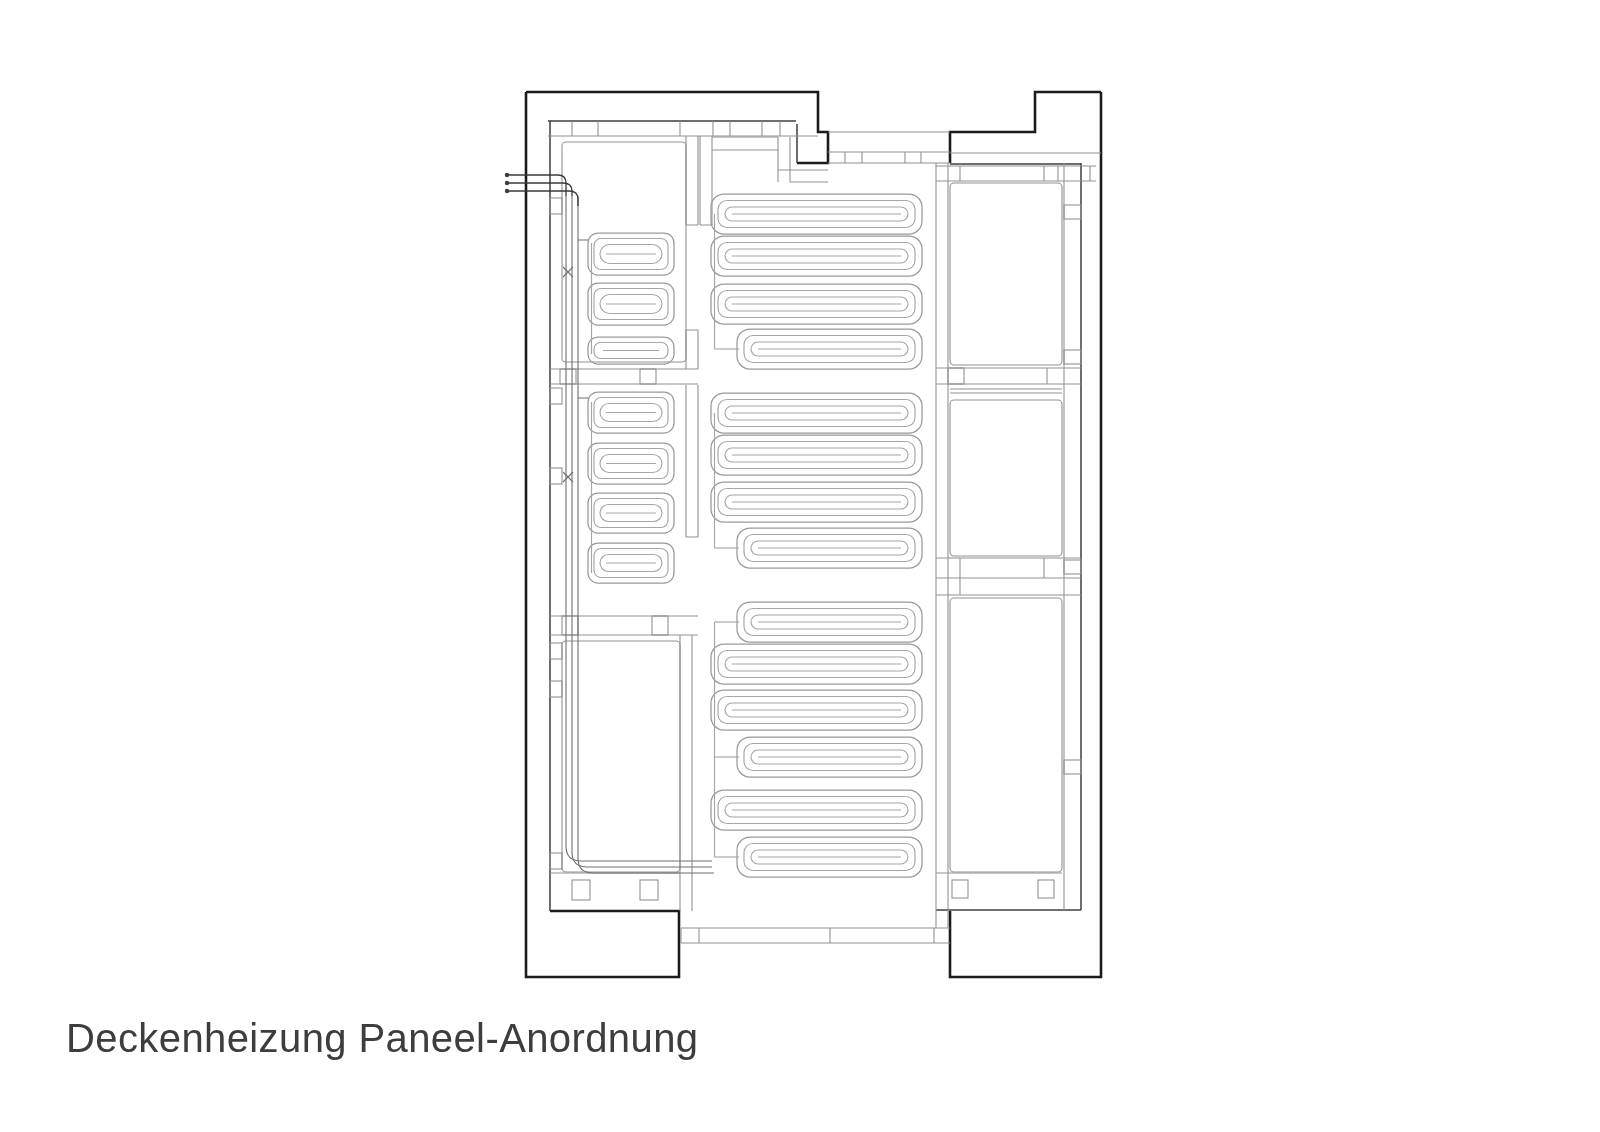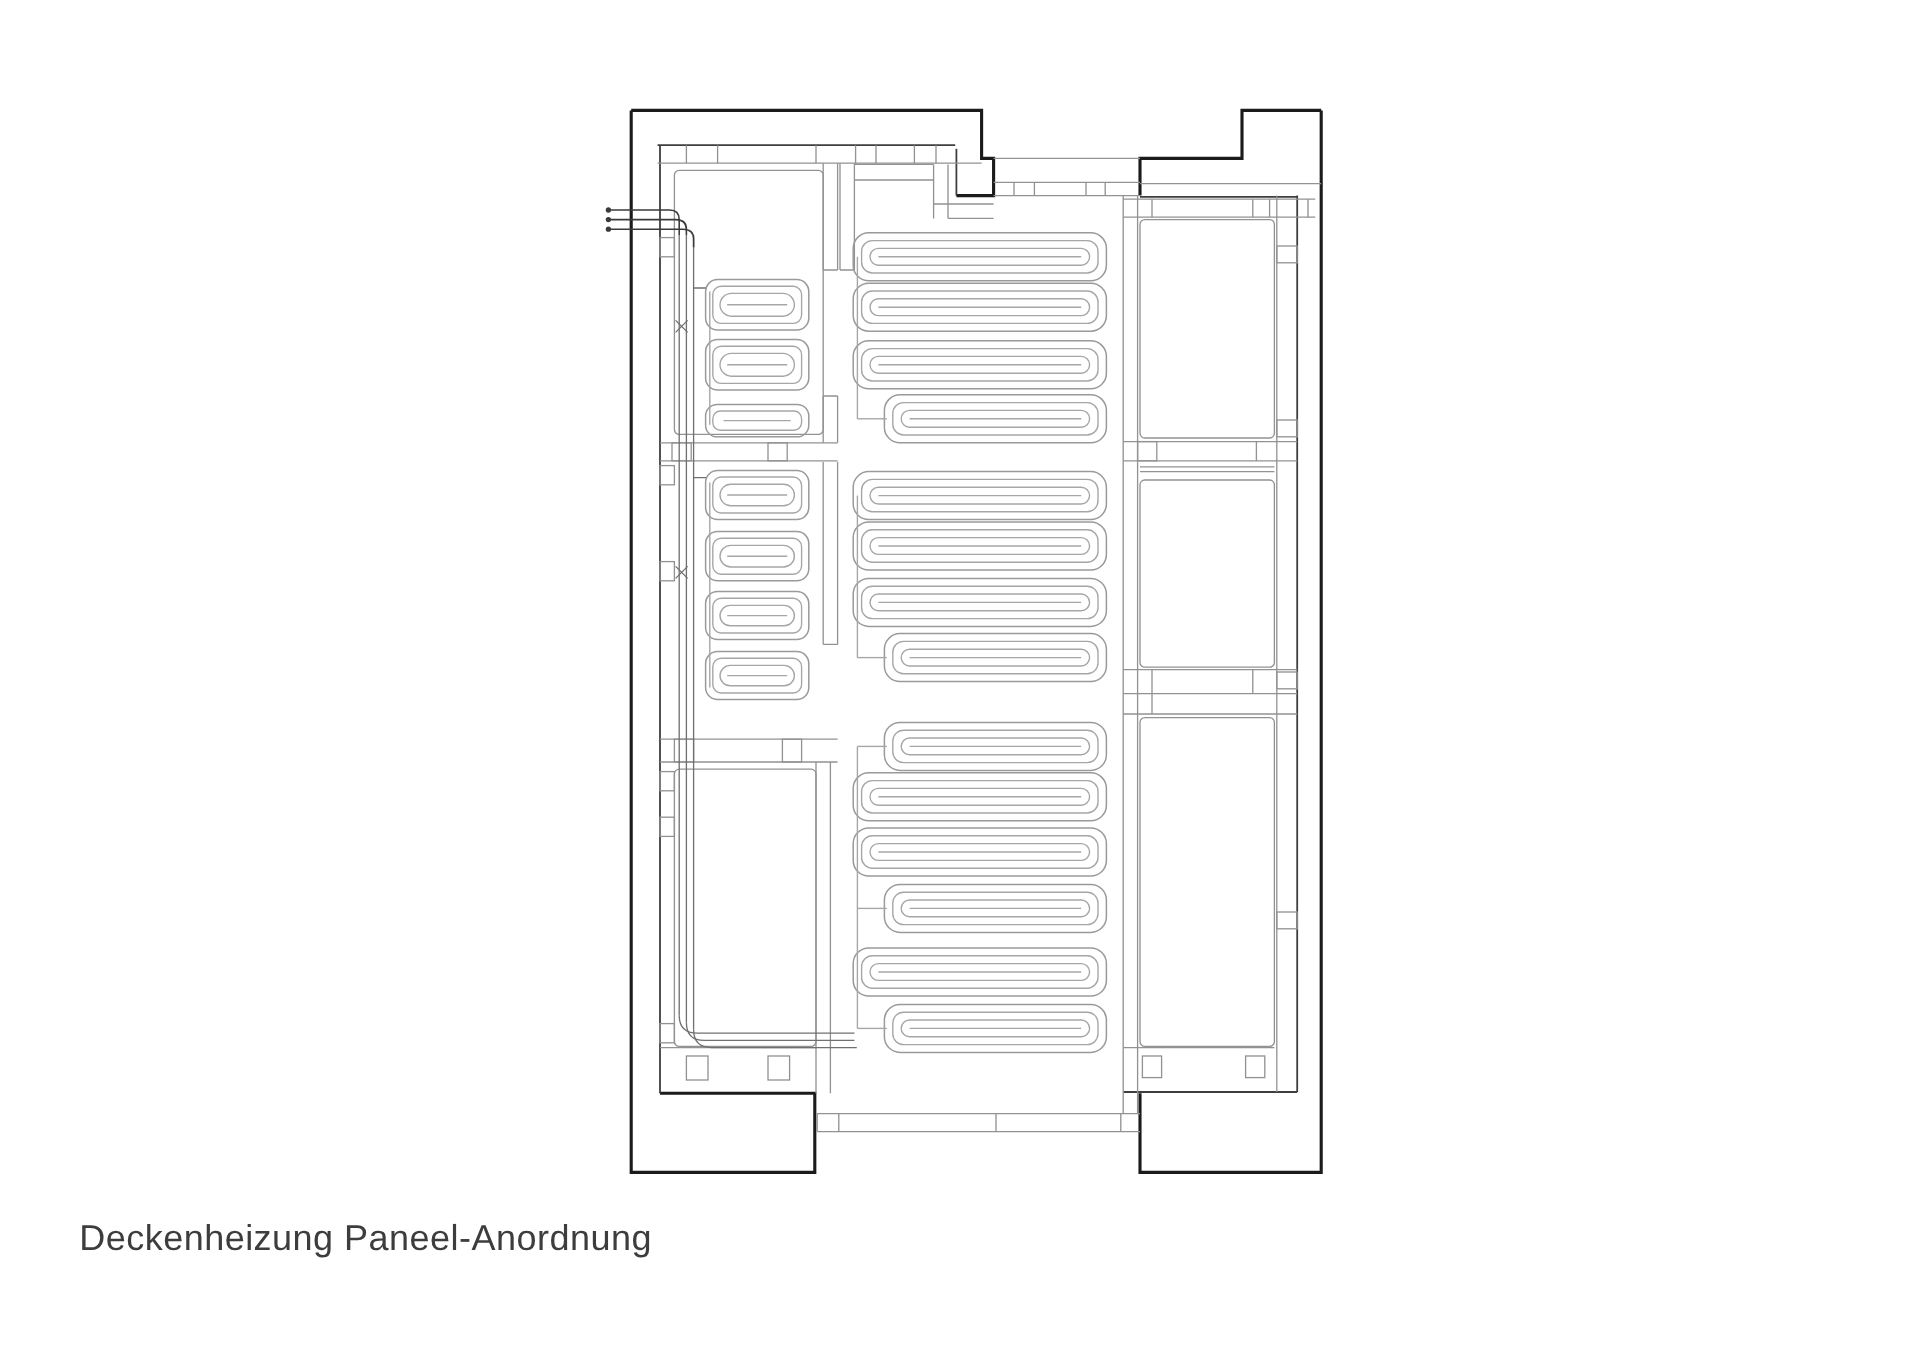--- a/index.html
+++ b/index.html
@@ -15,21 +15,21 @@
   .t{stroke:var(--outer-wall,#1b1b1b);stroke-width:2.6;}
   .d{stroke:var(--inner-wall,#3e3e3e);stroke-width:1.5;}
   .g{stroke:var(--partition,#929292);stroke-width:1.1;}
   .p{stroke:var(--pipe,#707070);stroke-width:1.1;}
   .e{stroke:var(--pipe-entry,#3a3a3a);stroke-width:1.3;}
   .dot{fill:var(--pipe-entry,#3a3a3a);stroke:none;}
   .c0{stroke:var(--coil-outer,#9a9a9a);stroke-width:1.25;}
   .c1{stroke:var(--coil,#a6a6a6);stroke-width:1.15;}
   .title{
     position:absolute;left:66px;top:1016px;
-    font-size:30px;font-weight:300;letter-spacing:0.4px;
+    font-size:40px;font-weight:300;letter-spacing:0.4px;
     color:var(--text,#3d3d3d);
   }
 </style>
 </head>
 <body>
 
 <div class="stage">
   <svg viewBox="0 0 1600 1132" width="1600" height="1132">
 
     <g class="t">

